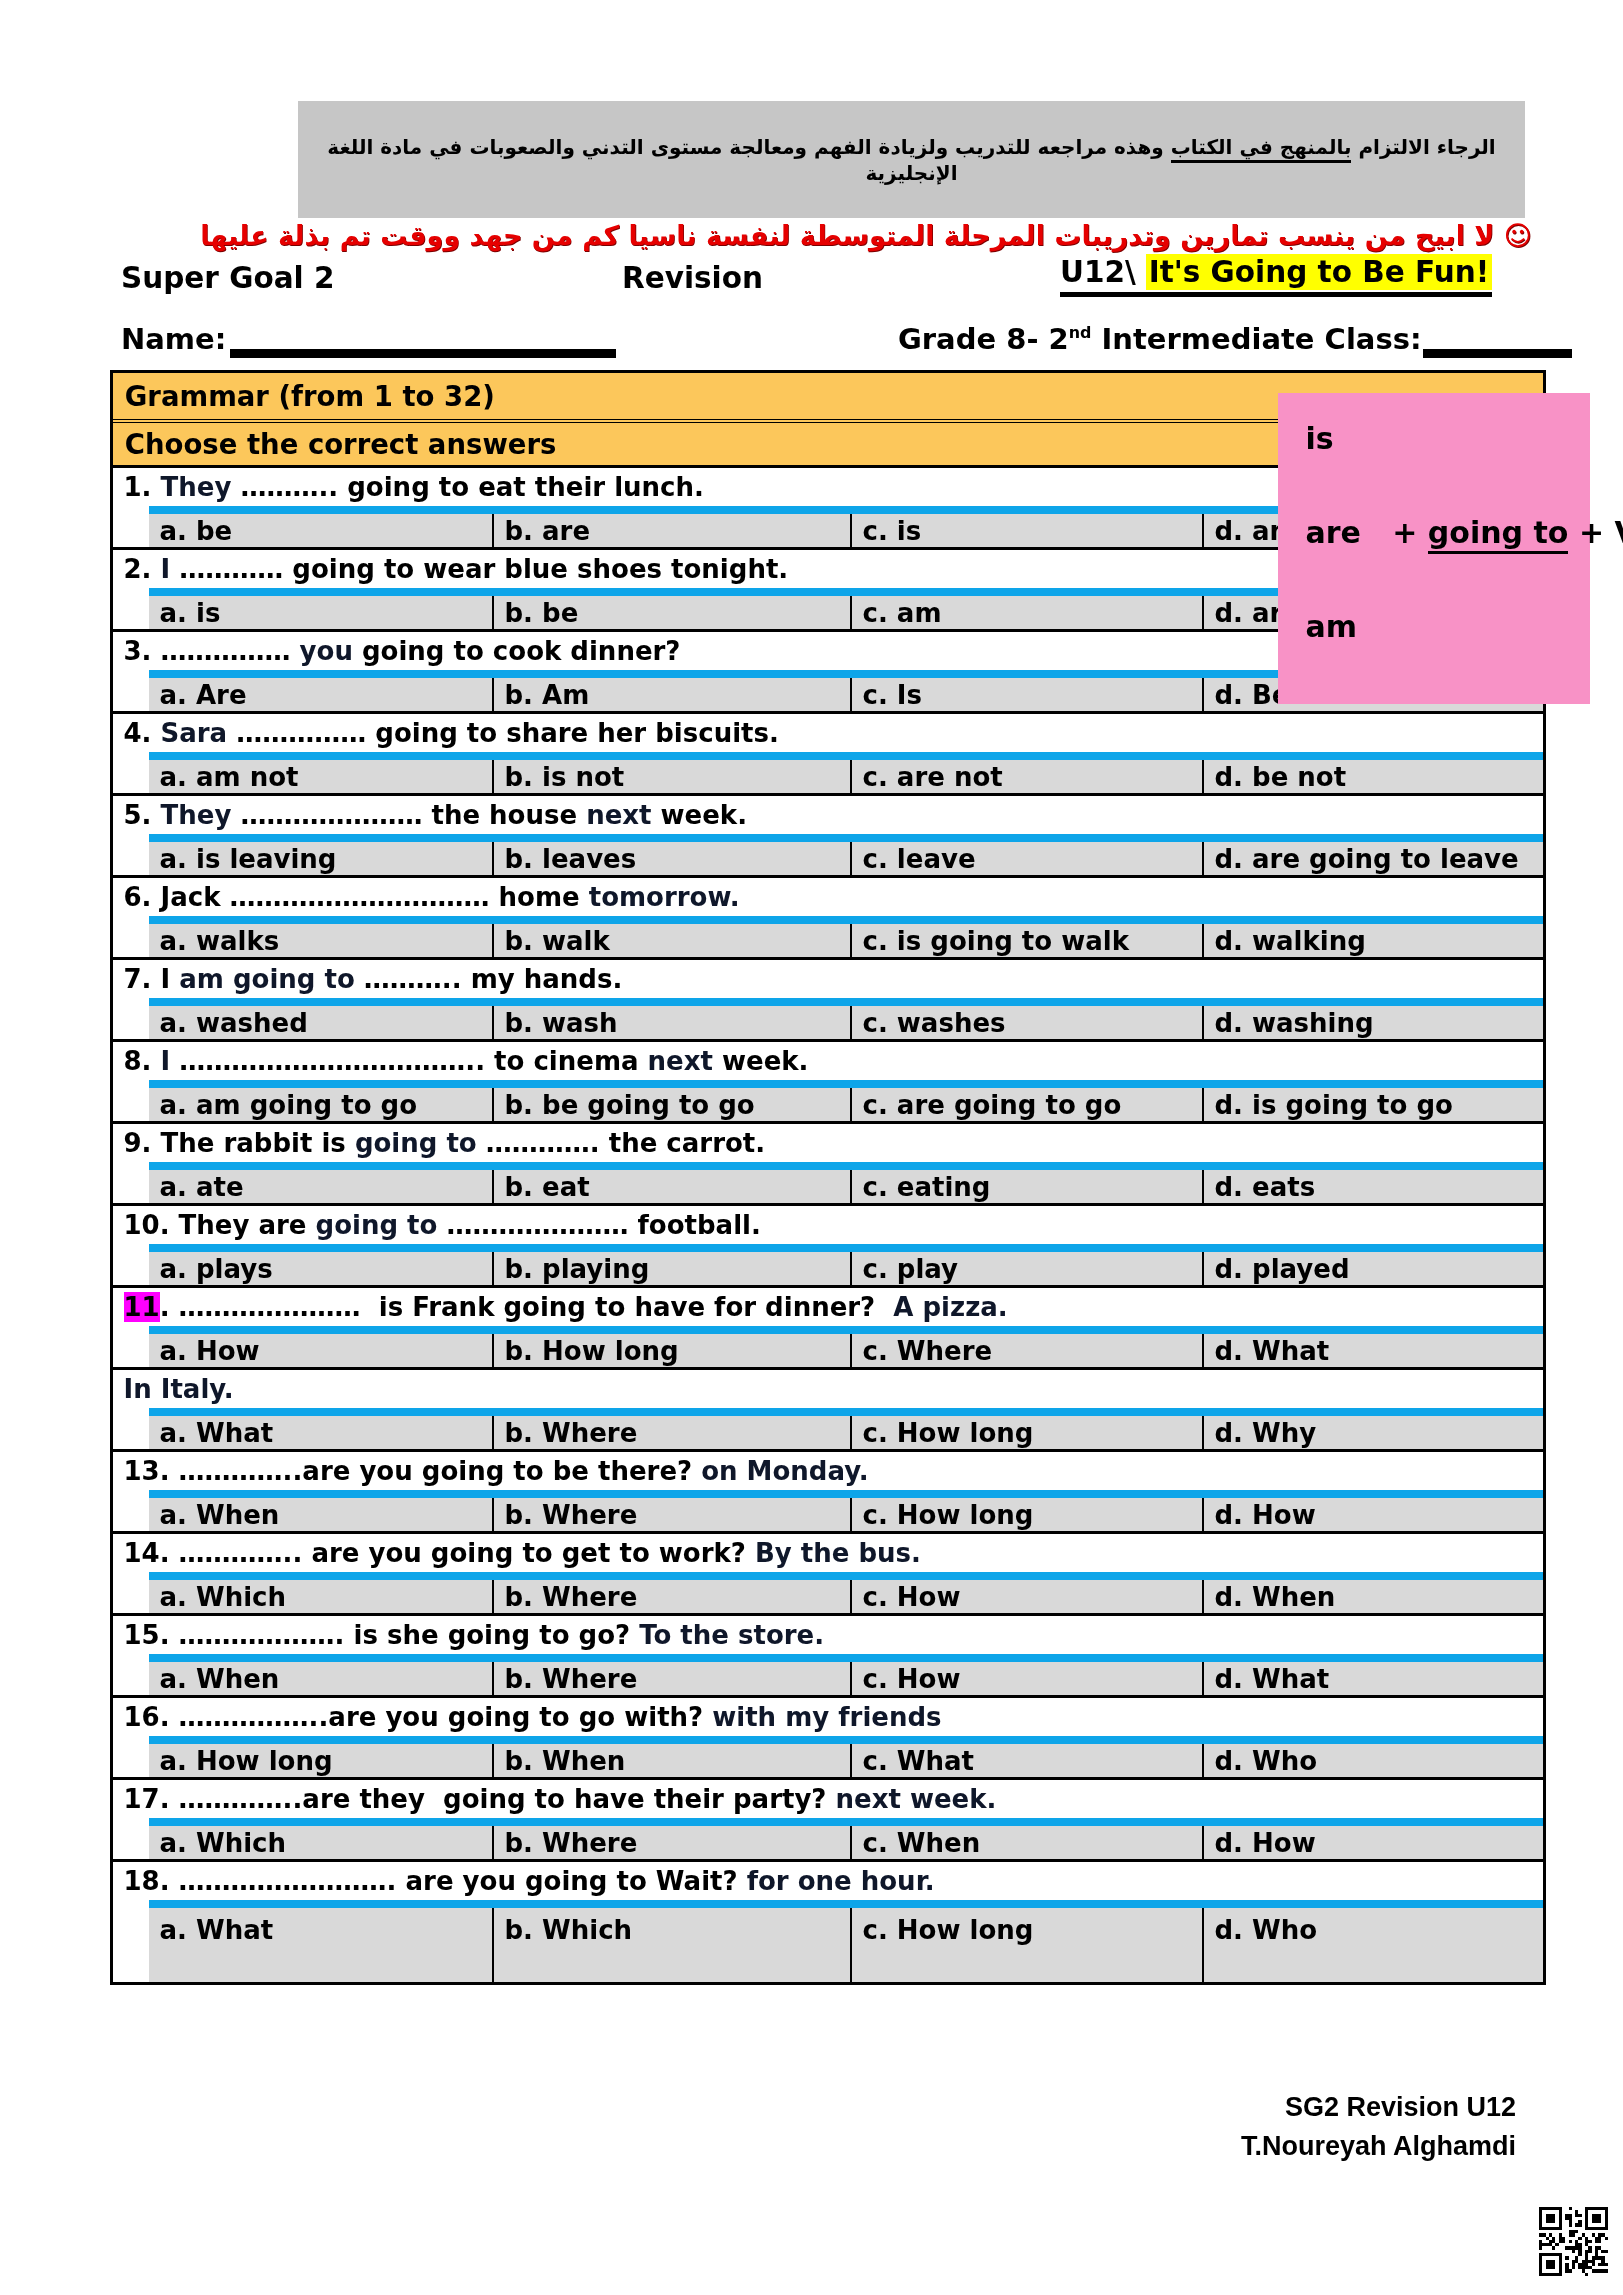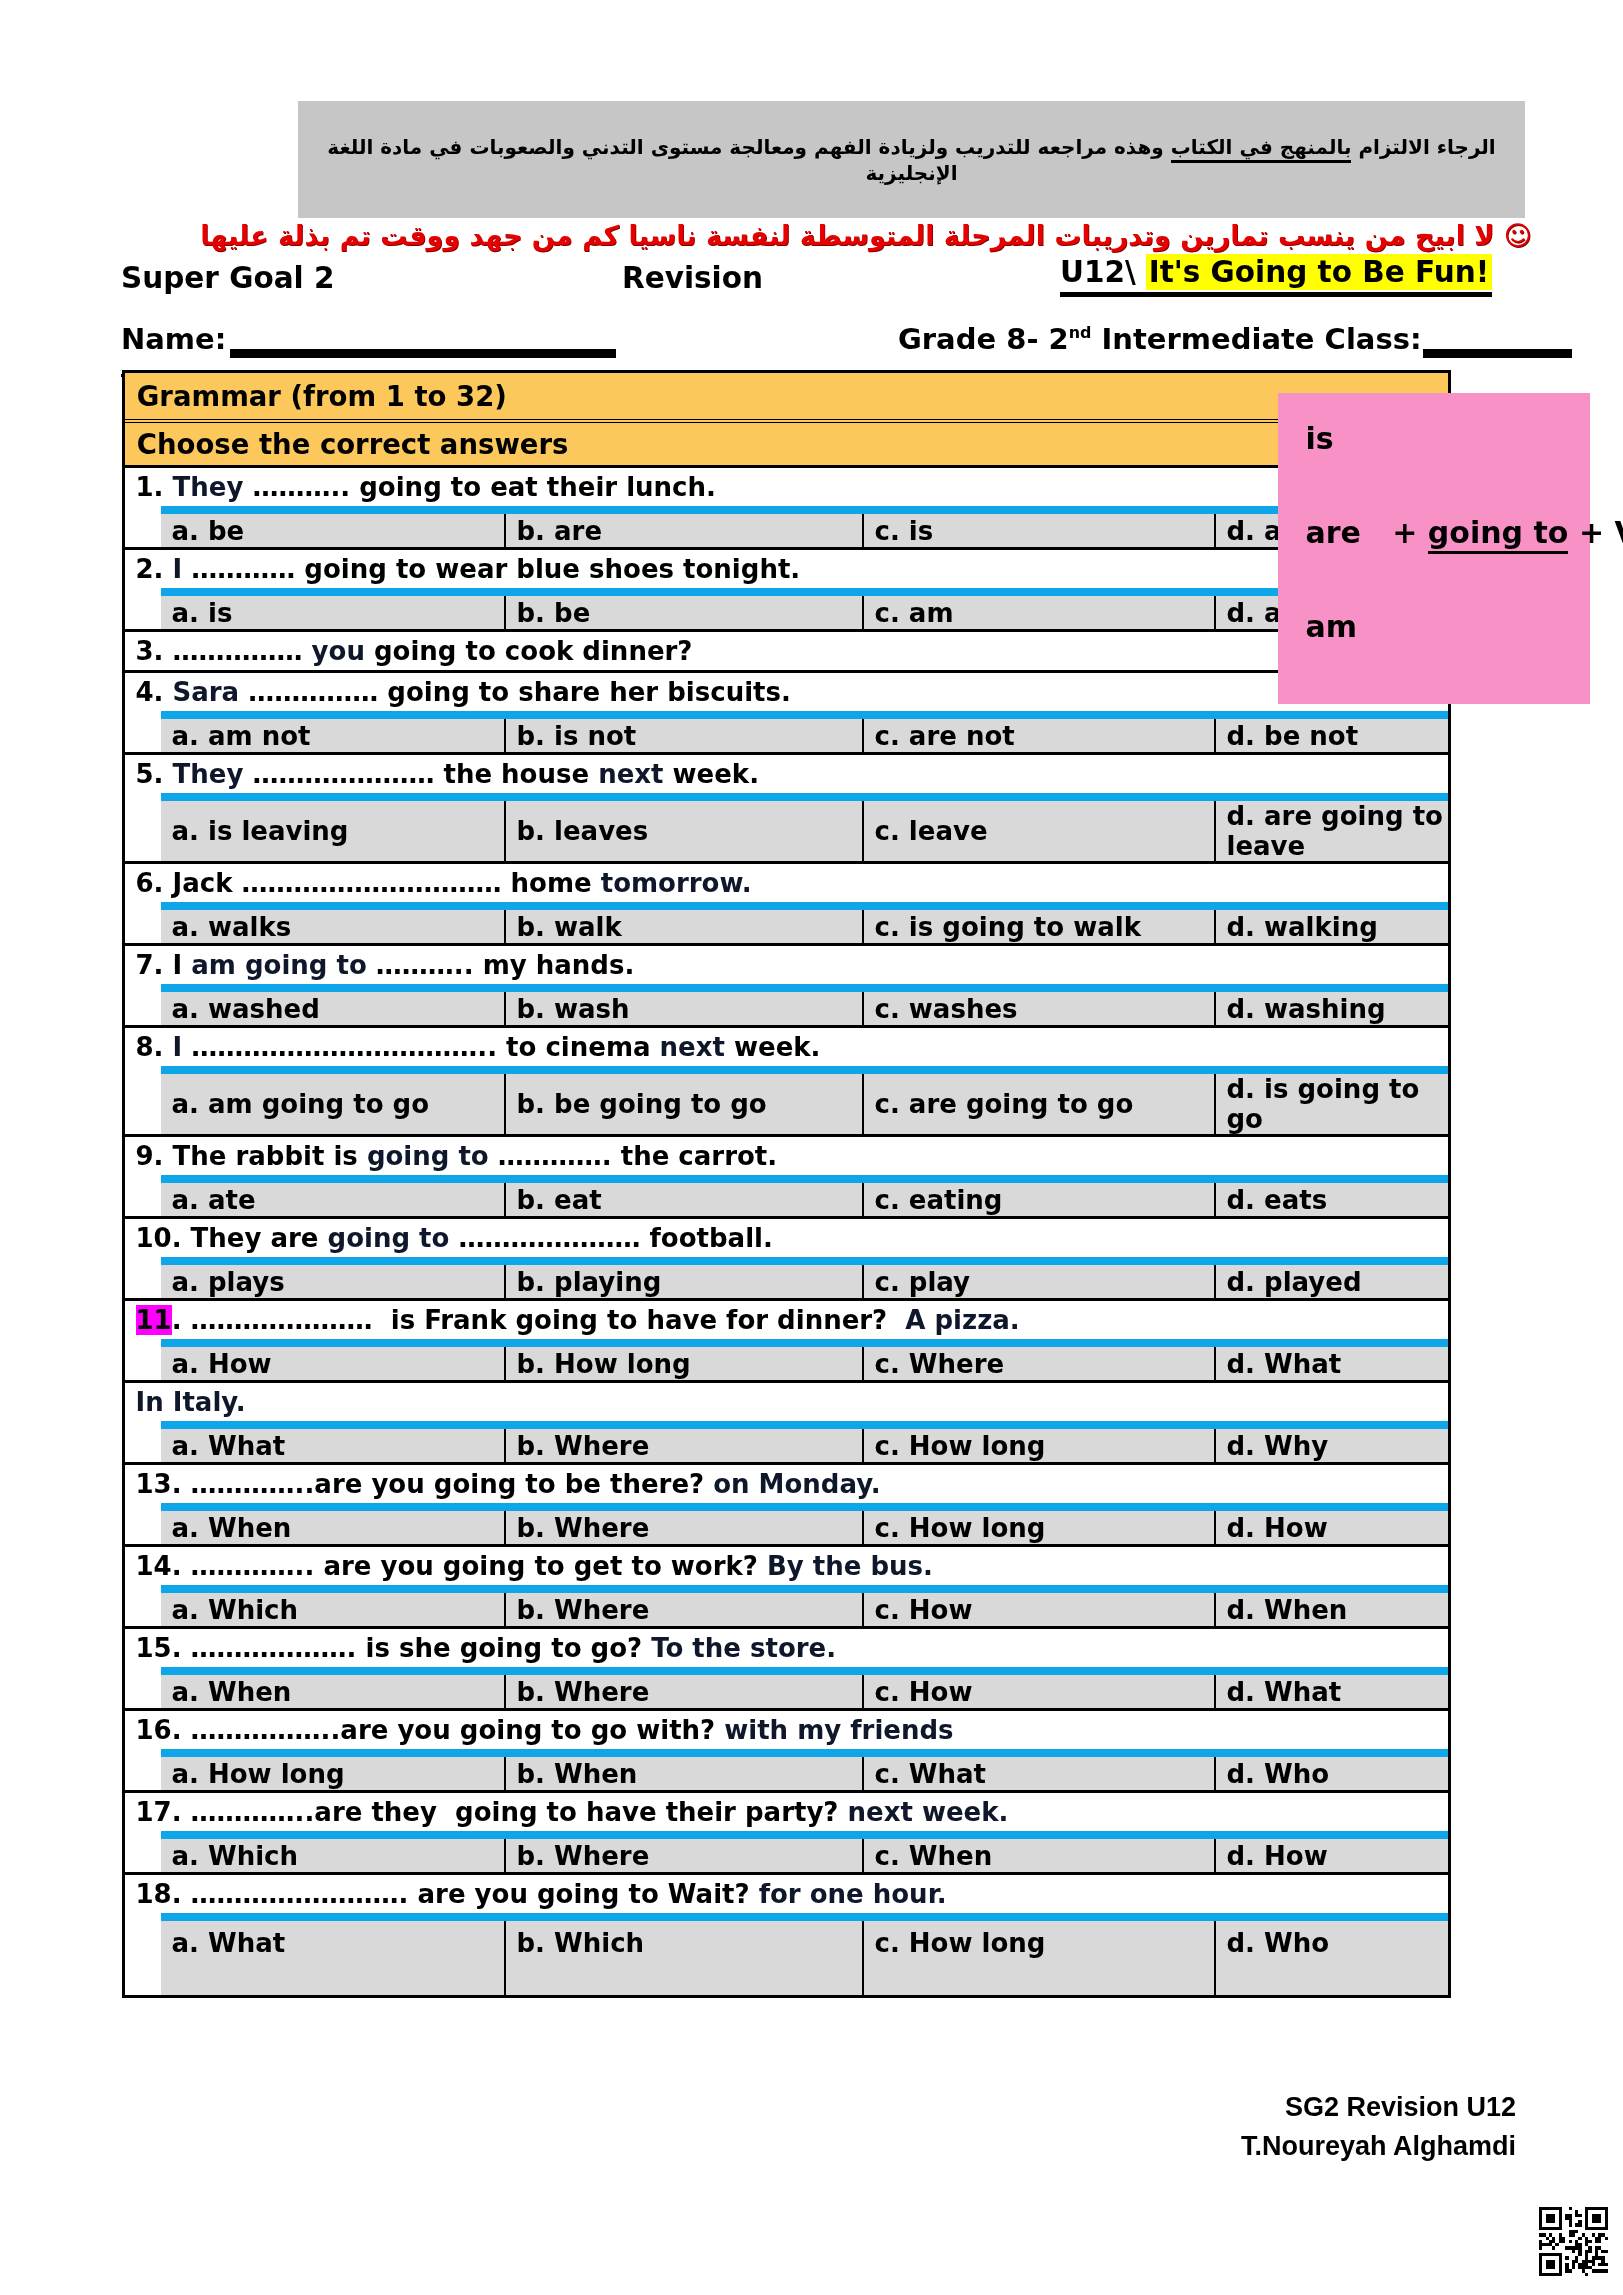--- a/index.html
+++ b/index.html
@@ -44,21 +44,21 @@
   .name-row-item{position:absolute;top:322px;font-size:29px;font-weight:700;white-space:nowrap;}
   .name-left{left:121px;}
   .grade-right{left:898px;}
   .lbl-underline{border-bottom:3.3px solid #000;padding-bottom:18px;}
   .blank-line{display:inline-block;height:26px;border-bottom:9.2px solid #000;vertical-align:bottom;}
   .blank-name{width:386px;margin-left:3.9px;}
   .blank-class{width:149px;margin-left:1.3px;}
   sup{font-size:0.55em;}
   
   .g-table{
-    position:absolute;left:122px;top:370px;width:1329px;
+    position:absolute;left:110px;top:370px;width:1436px;
     border:3.3px solid #000;background:#fff;
   }
   .h-row{
     background:var(--accent-yellow);
     min-height:46px;display:flex;align-items:center;
     padding-left:11.8px;font-size:27.5px;font-weight:700;
   }
   .h-row + .h-row{border-top:4.6px double #000;}
   .q-row{
     background:#fff;min-height:41px;display:flex;align-items:center;
@@ -128,20 +128,26 @@
         <div class="a-cell">d. am</div>
       </div>
       <div class="q-row"><span>2. </span><span class="seg-r">I</span><span> ………… </span><span class="seg-b">going to</span><span> wear blue shoes tonight.</span></div>
       <div class="a-row">
         <div class="a-cell">a. is</div>
         <div class="a-cell">b. be</div>
         <div class="a-cell">c. am</div>
         <div class="a-cell">d. are</div>
       </div>
       <div class="q-row"><span>3. …………… </span><span class="seg-r">you</span><span> going to cook dinner?</span></div>
+      <div class="a-row">
+        <div class="a-cell">a. Are</div>
+        <div class="a-cell">b. Am</div>
+        <div class="a-cell">c. Is</div>
+        <div class="a-cell">d. Be</div>
+      </div>
       <div class="q-row"><span>4. </span><span class="seg-r">Sara</span><span> …………… going to share her biscuits.</span></div>
       <div class="a-row">
         <div class="a-cell">a. am not</div>
         <div class="a-cell">b. is not</div>
         <div class="a-cell">c. are not</div>
         <div class="a-cell">d. be not</div>
       </div>
       <div class="q-row"><span>5. </span><span class="seg-r">They</span><span> ………………… the house </span><span class="seg-r">next</span><span> week.</span></div>
       <div class="a-row">
         <div class="a-cell">a. is leaving</div>

